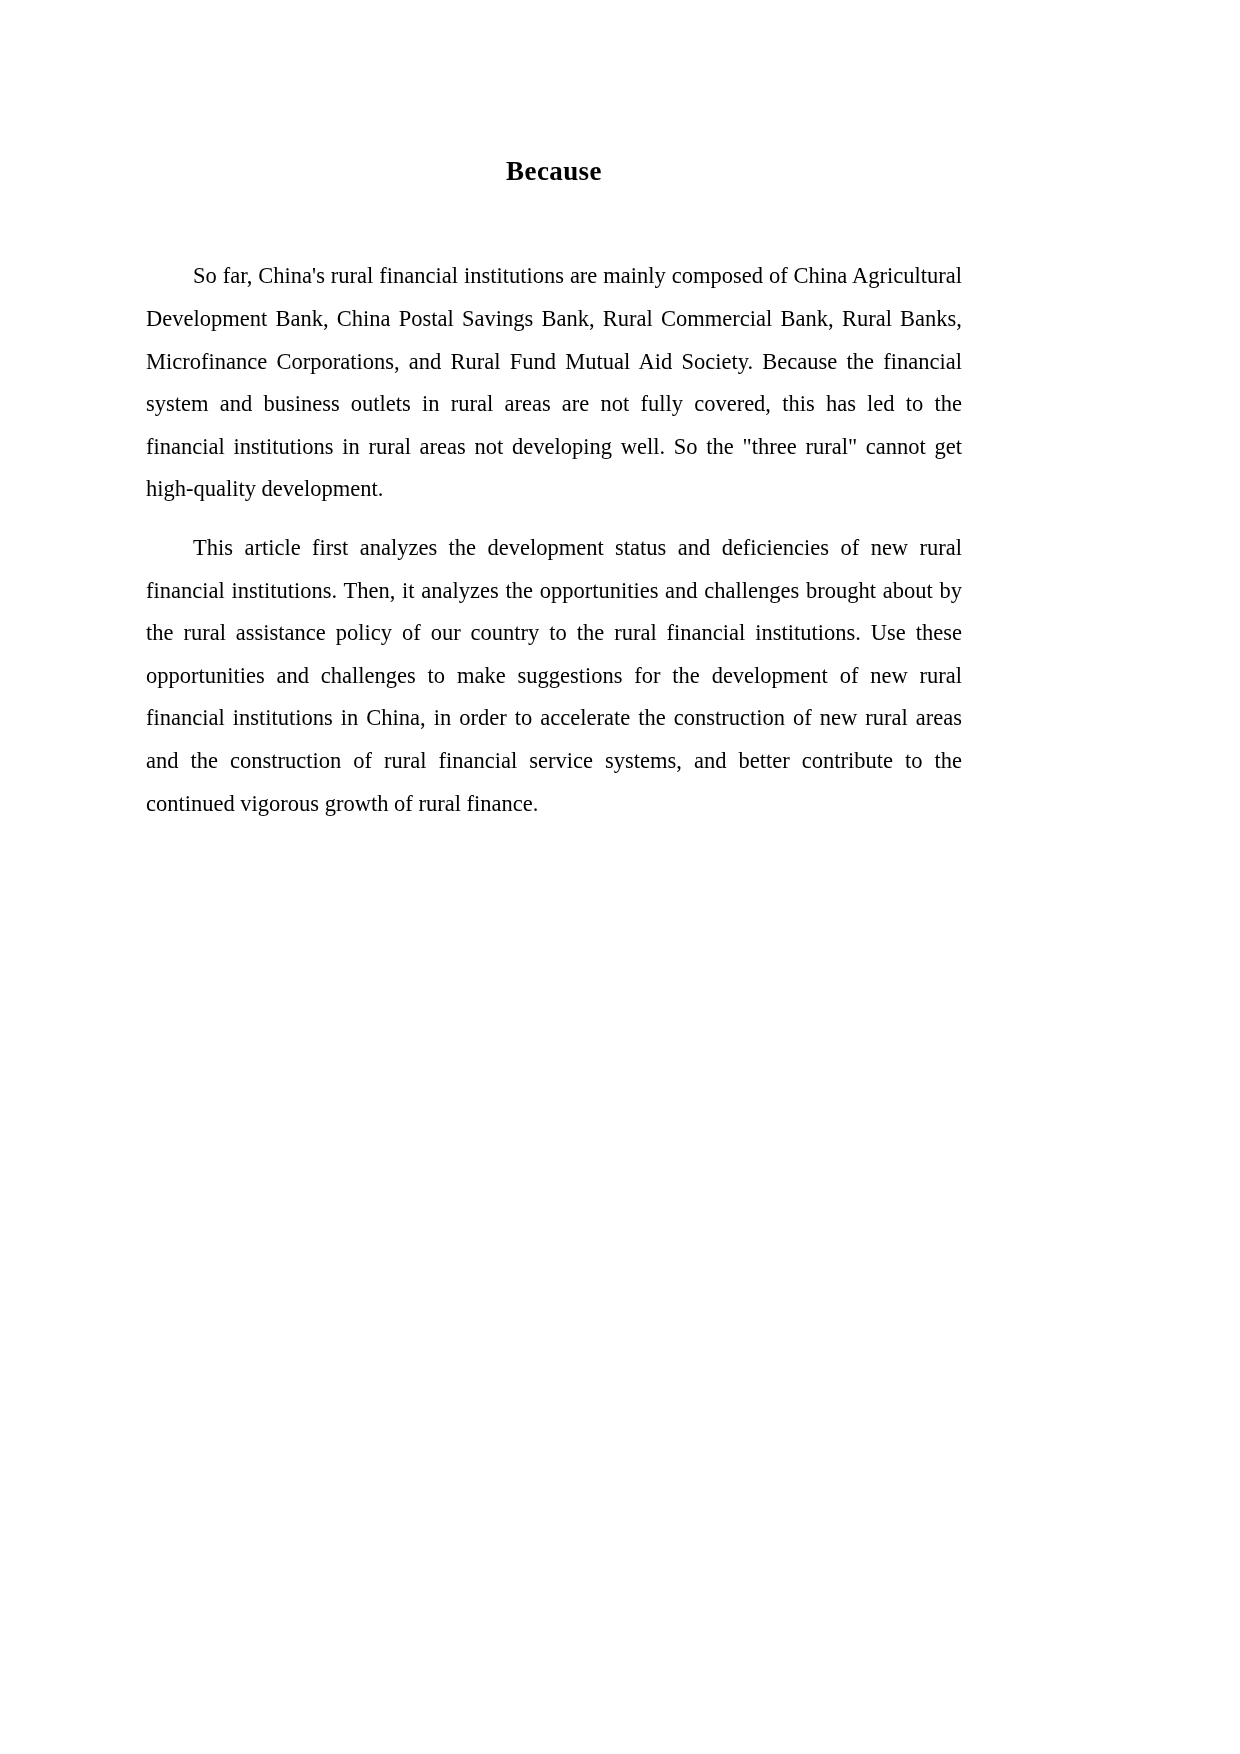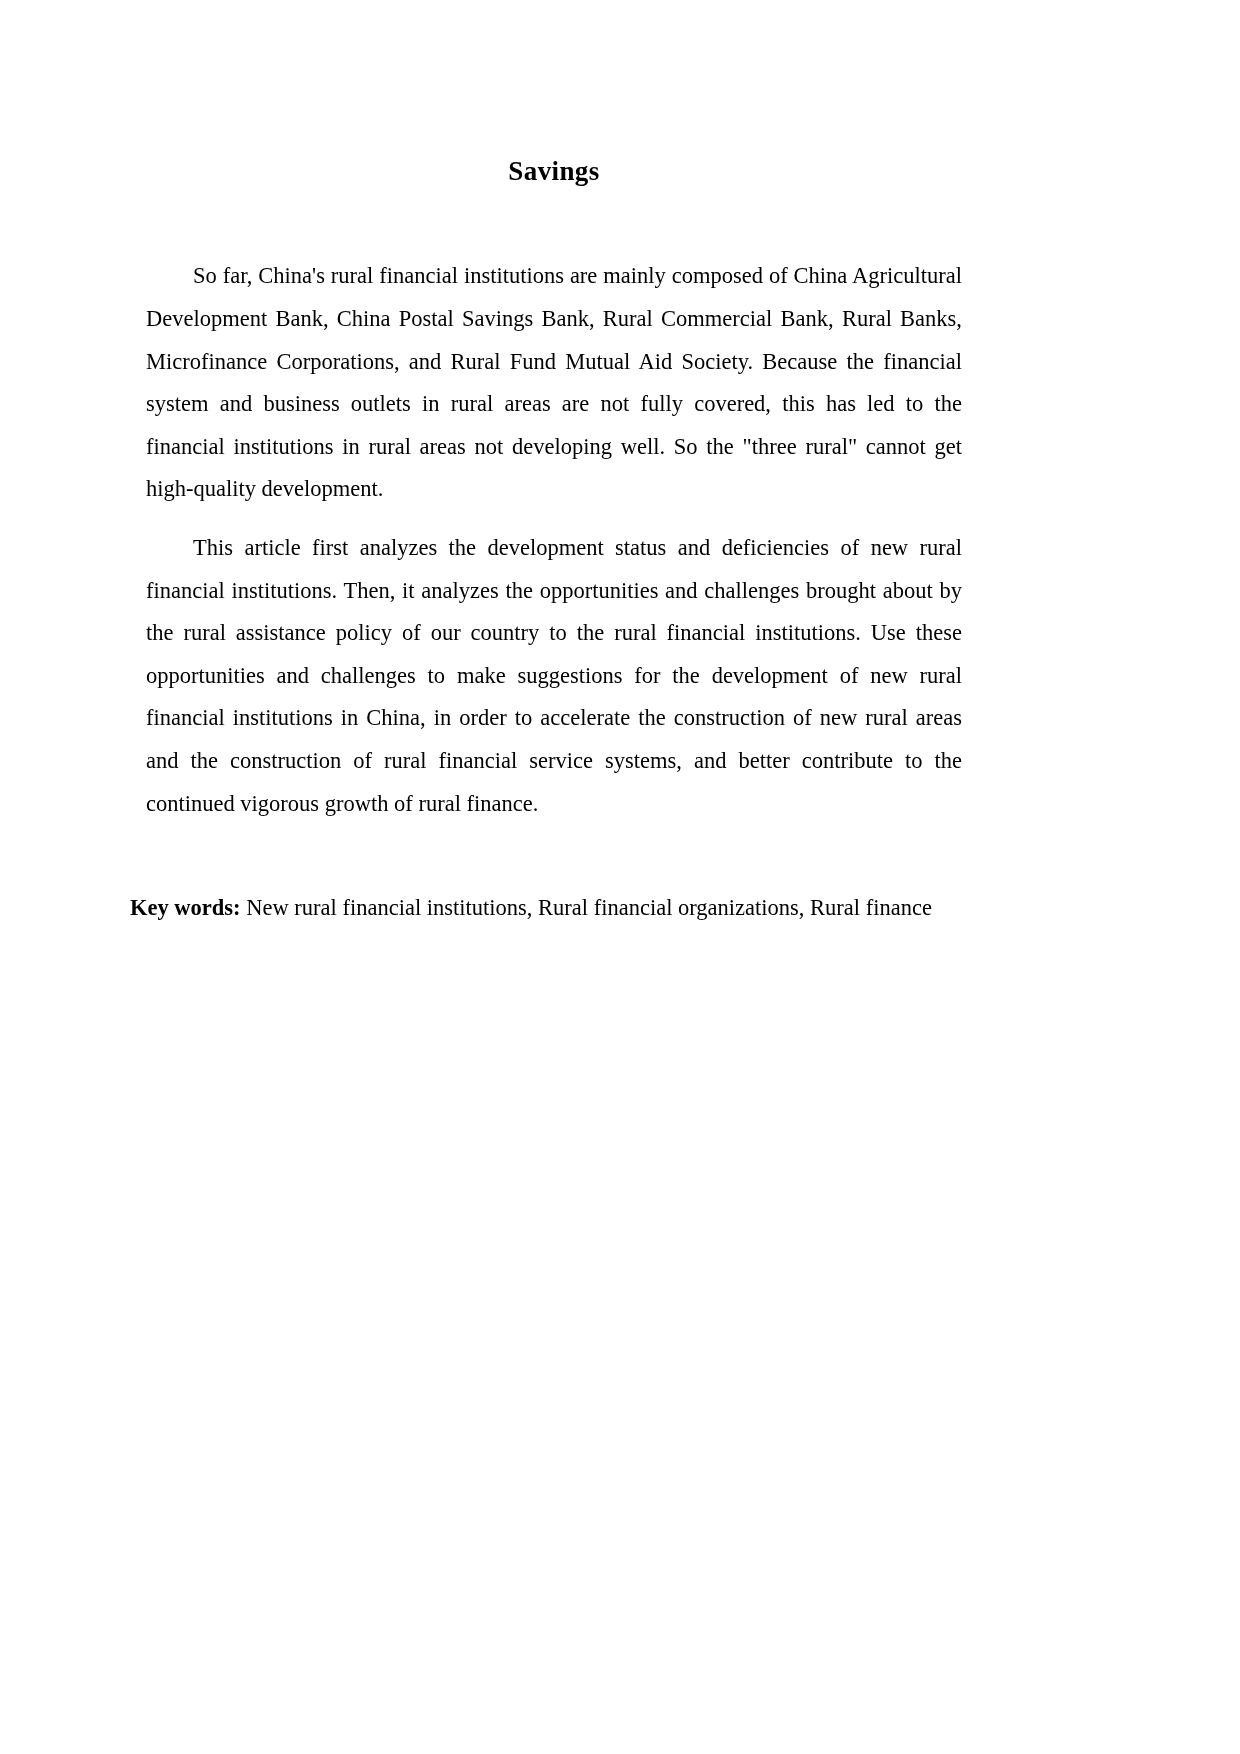--- a/index.html
+++ b/index.html
@@ -59,25 +59,22 @@
   .keywords .kw-label {
     font-weight: bold;
   }
 </style>
 </head>
 <body>
 
 <div class="page">
   <div class="content">
 
-    <h1 class="abstract-title">Savings</h1>
+    <h1 class="abstract-title">Because</h1>
 
     <div class="body-block">
       <p class="para">So far, China's rural financial institutions are mainly composed of China Agricultural Development Bank, China Postal Savings Bank, Rural Commercial Bank, Rural Banks, Microfinance Corporations, and Rural Fund Mutual Aid Society. Because the financial system and business outlets in rural areas are not fully covered, this has led to the financial institutions in rural areas not developing well. So the "three rural" cannot get high-quality development.</p>
       <p class="para">This article first analyzes the development status and deficiencies of new rural financial institutions. Then, it analyzes the opportunities and challenges brought about by the rural assistance policy of our country to the rural financial institutions. Use these opportunities and challenges to make suggestions for the development of new rural financial institutions in China, in order to accelerate the construction of new rural areas and the construction of rural financial service systems, and better contribute to the continued vigorous growth of rural finance.</p>
 
-      <p class="keywords">
-        <span class="kw-label">Key words:</span><span> </span><span>New rural financial institutions, Rural financial organizations, Rural finance</span>
-      </p>
     </div>
 
   </div>
 </div>
 
 </body></html>

